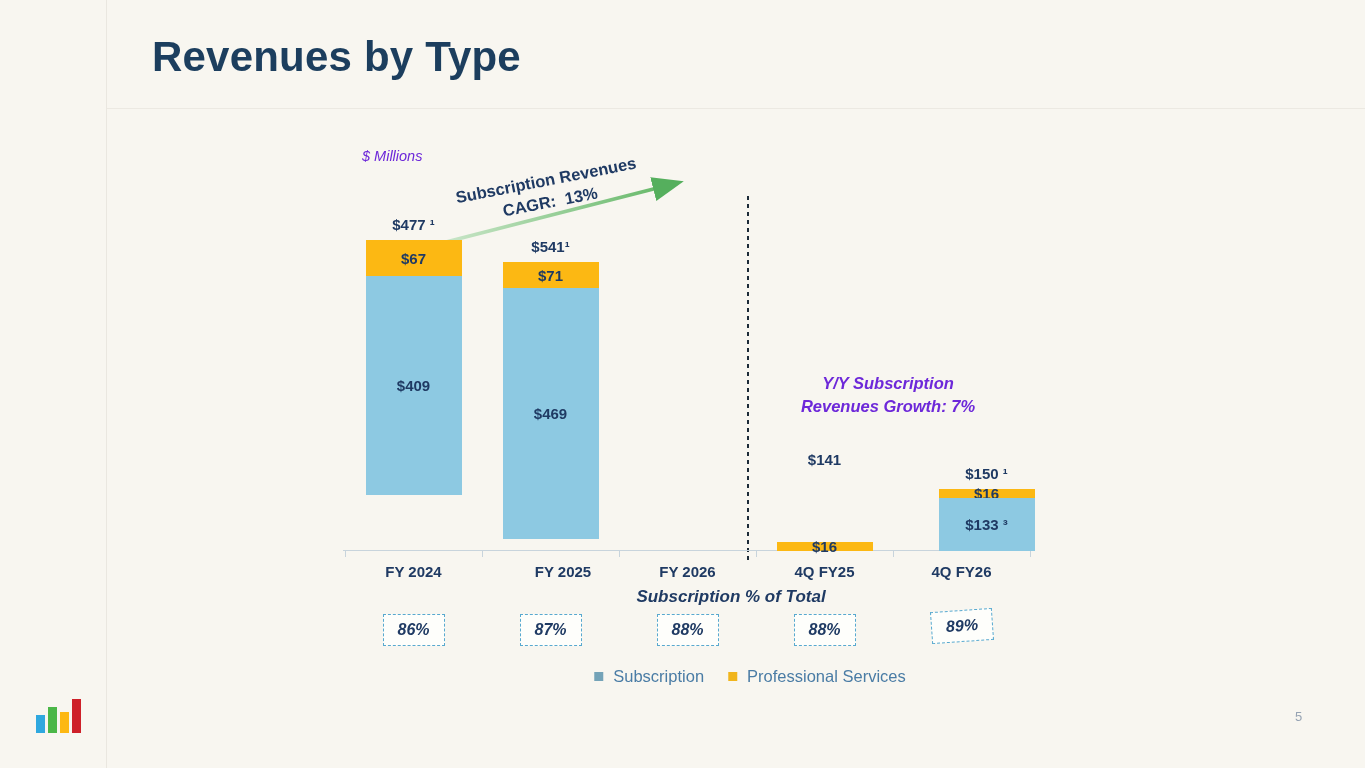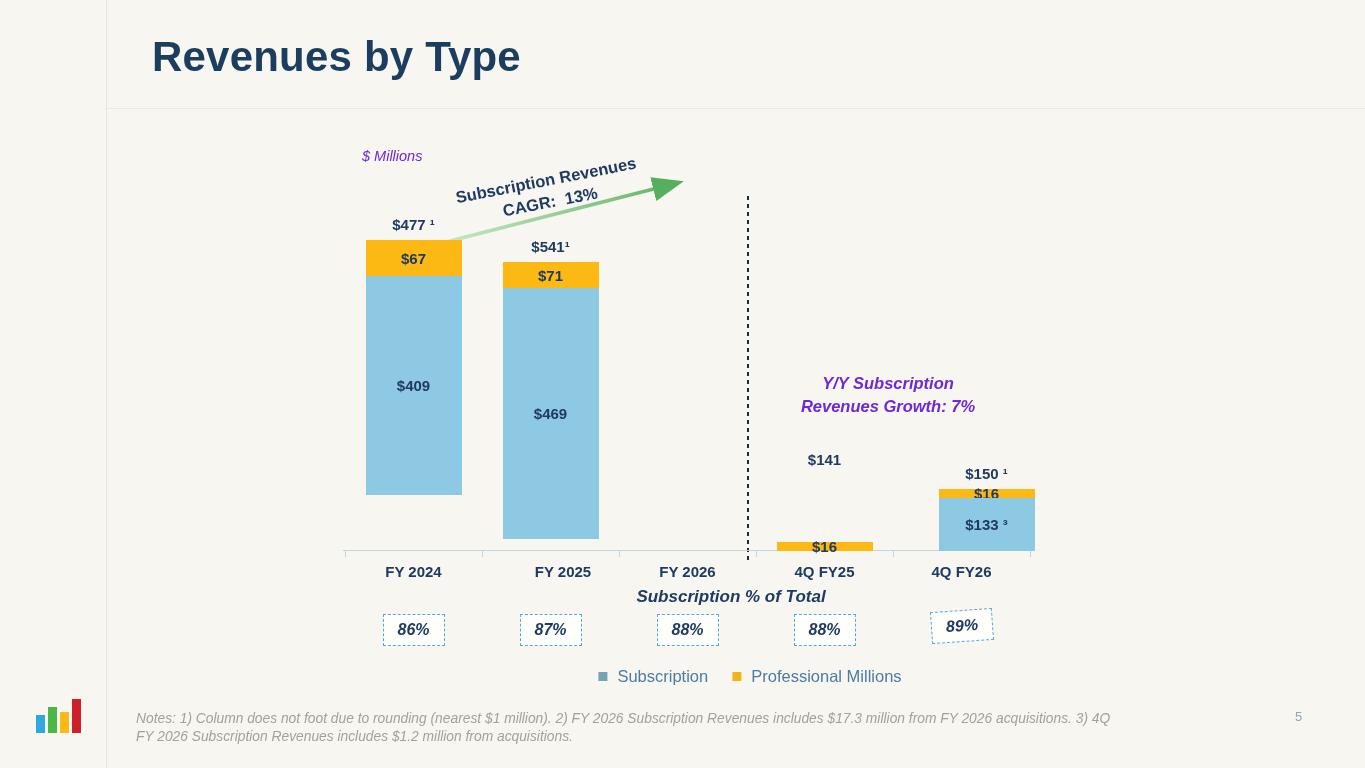--- a/index.html
+++ b/index.html
@@ -134,25 +134,24 @@
 
   <div class="pct-title">Subscription % of Total</div>
 
   <div class="legend">
     <div class="legend-item">
       <span class="legend-swatch" style="background: rgb(116, 163, 184);"></span>
       <span class="legend-label">Subscription</span>
     </div>
     <div class="legend-item">
       <span class="legend-swatch" style="background: rgb(241, 181, 28);"></span>
-      <span class="legend-label">Professional Millions</span>
+      <span class="legend-label">Professional Services</span>
     </div>
   </div>
 
-  <div class="notes">Notes: 1) Column does not foot due to rounding (nearest $1 million). 2) FY 2026 Subscription Revenues includes $17.3 million from FY 2026 acquisitions. 3) 4Q FY 2026 Subscription Revenues includes $1.2 million from acquisitions.</div>
   <div class="page-num">5</div>
 
   <div class="logo">
     <span style="background: rgb(47, 168, 223); height: 18px;"></span>
     <span style="background: rgb(75, 183, 72); height: 26px;"></span>
     <span style="background: rgb(253, 184, 19); height: 21px;"></span>
     <span style="background: rgb(206, 32, 41); height: 34px;"></span>
   </div>
 </div>
 

